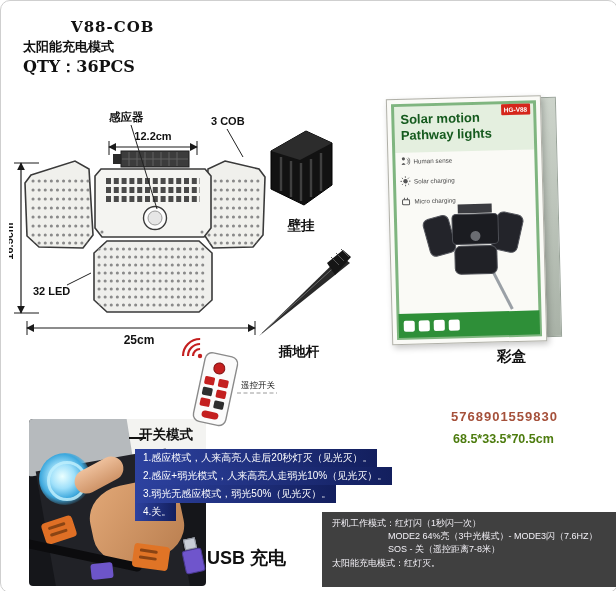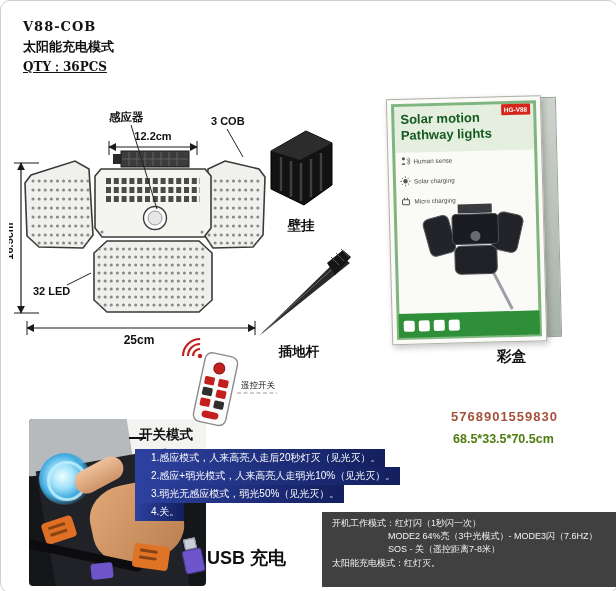--- a/index.html
+++ b/index.html
@@ -2,23 +2,23 @@
 <html><head>
 <meta charset="utf-8">
 <style>
   html,body{margin:0;padding:0;background:#fff;}
   .sheet{position:relative;width:616px;height:591px;background:#ffffff;overflow:hidden;
          border:1px solid #cfcfcf;border-radius:10px;
          font-family:"Liberation Sans",sans-serif;color:#111;}
   .abs{position:absolute;}
   
   .hdr{left:22px;top:16px;font-family:"DejaVu Serif",serif;font-weight:bold;line-height:20px;}
-  .hdr .model{font-size:13px;letter-spacing:1px;}
+  .hdr .model{font-size:15px;letter-spacing:1px;margin-left:48px;}
   .hdr .pname{font-size:13px;}
-  .hdr .qty{font-size:12px;text-decoration:underline;}
+  .hdr .qty{font-size:16px;}
   
   svg text{fill:#111;}
   .dim{stroke:#1a1a1a;stroke-width:1.2;}
   .thin{stroke:#1a1a1a;stroke-width:1;}
   .ptr{stroke:#222;stroke-width:1;}
   
   .rbox{left:388px;top:96px;width:170px;height:244px;}
   .rbox .side{position:absolute;right:0;top:2px;width:16px;height:238px;
               background:linear-gradient(180deg,#cdd4cb,#a9b2a7);border:1px solid #99a399;}
   .rbox .face{position:absolute;left:0;top:0;width:153px;height:244px;background:#fafaf6;
@@ -61,21 +61,21 @@
   
   .swline{left:128px;top:436px;width:17px;height:2px;background:#111;z-index:3;}
   .swlabel{left:138px;top:425px;font-weight:bold;font-size:13.5px;z-index:3;}
   .usblabel{left:206px;top:545px;font-weight:bold;font-size:18px;z-index:3;}
   .usbplug{left:181px;top:537px;width:22px;height:40px;transform:rotate(-12deg);z-index:3;}
   .usbplug .tip{width:10px;height:9px;background:#c9ced8;margin:0 auto;border:1px solid #8f949e;}
   .usbplug .body{width:18px;height:22px;background:#6f55cc;border-radius:3px;margin:0 auto;border:1px solid #4b3a92;}
   
   .modes{left:134px;top:448px;z-index:4;}
   .mline{display:table;background:linear-gradient(90deg,#2d42a0,#131f5e);color:#fff;
-         font-size:10px;padding:2px 5px 2px 16px;white-space:nowrap;}
+         font-size:10px;padding:2px 5px 2px 8px;white-space:nowrap;}
   
   .ctrl{left:321px;top:511px;width:276px;height:65px;background:#404040;z-index:4;
         padding:5px 10px;color:#f2f0f6;font-size:9px;line-height:13.2px;}
   .ctrl .ind{padding-left:56px;}
   .ctrl div{white-space:nowrap;}
 </style>
 </head>
 <body>
 
 <div class="sheet">

